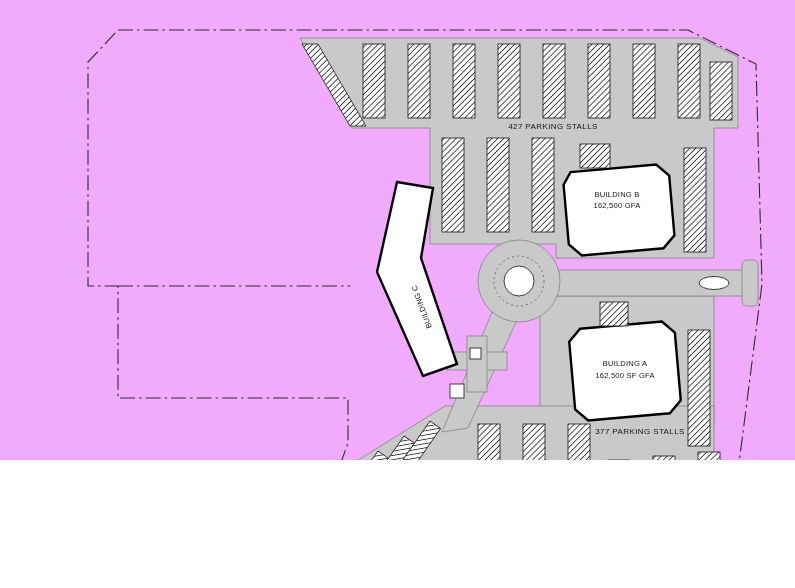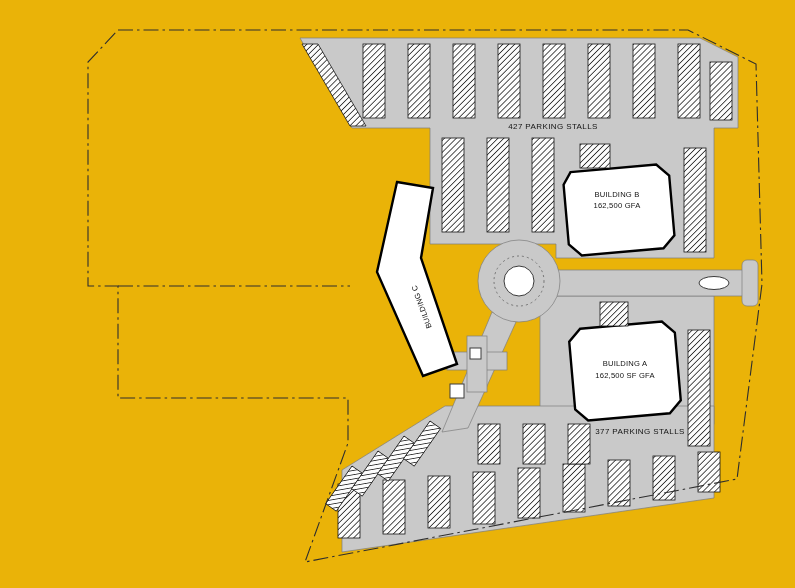--- a/index.html
+++ b/index.html
@@ -1,16 +1,16 @@
 <!DOCTYPE html>
 <html><head>
 <meta charset="utf-8">
 <style>
   html,body{margin:0;padding:0;background:#ffffff;}
-  .stage{position:relative;width:795px;height:588px;background:#eab308;overflow:hidden;}
+  .stage{position:relative;width:795px;height:460px;background:#f0abfc;overflow:hidden;}
   svg{display:block;}
   .pavement{fill:#c9c9c9;stroke:#7d7d7d;stroke-width:.7;}
   .bank{fill:url(#hatch);stroke:#161616;stroke-width:.8;}
   .building{fill:#ffffff;stroke:#000000;stroke-width:2.4;stroke-linejoin:miter;}
   .island{fill:#ffffff;stroke:#3c3c3c;stroke-width:1;}
   .apron-ring{fill:none;stroke:#6b6b6b;stroke-width:.9;stroke-dasharray:2 3;}
   .boundary{fill:none;stroke:#2e2e2e;stroke-width:1.1;stroke-dasharray:15 4 2.5 4;stroke-linejoin:miter;}
   .lbl{font-family:"Liberation Sans",sans-serif;font-size:8px;fill:#111111;letter-spacing:.4px;text-anchor:middle;}
   .lbl-bldg{font-family:"Liberation Sans",sans-serif;font-size:7.6px;fill:#111111;letter-spacing:.2px;text-anchor:middle;}
 </style>

